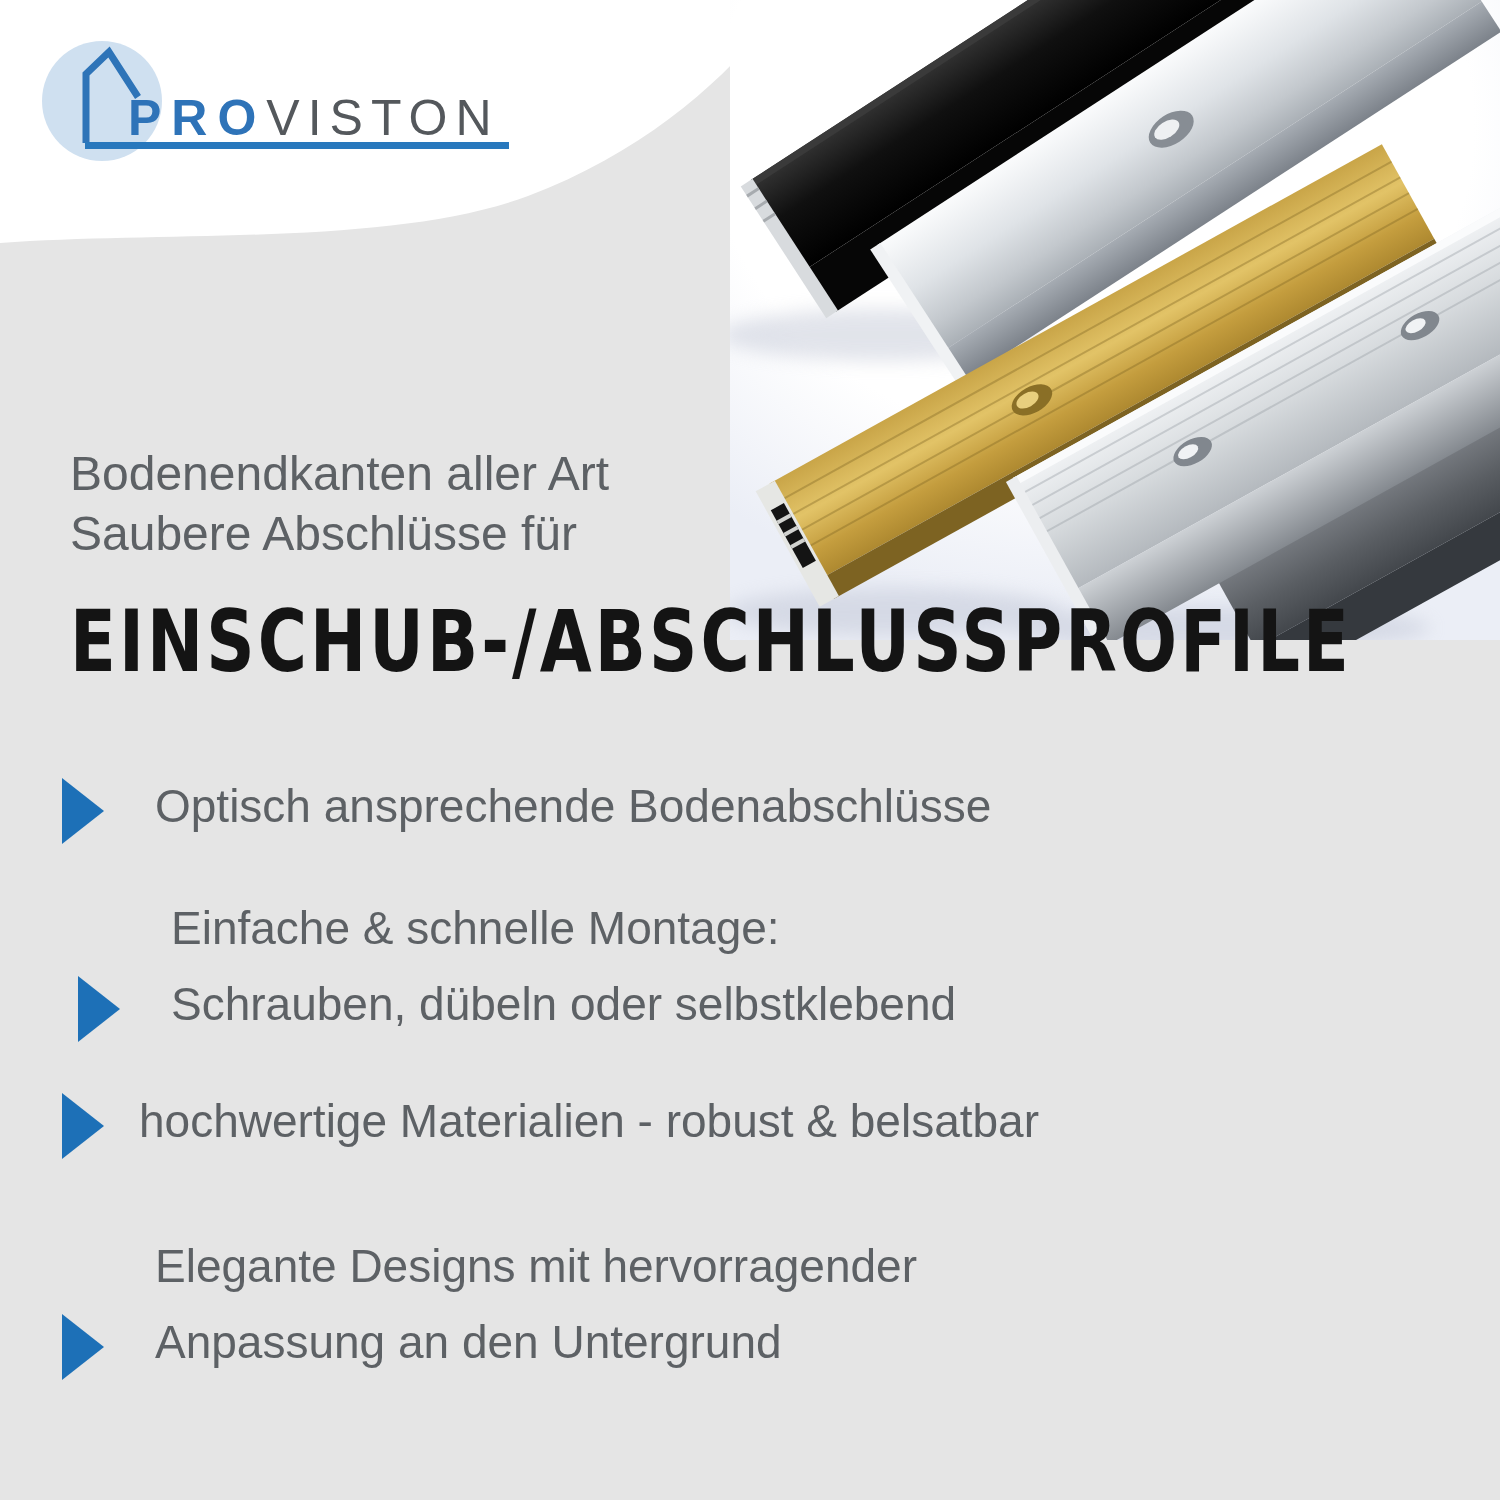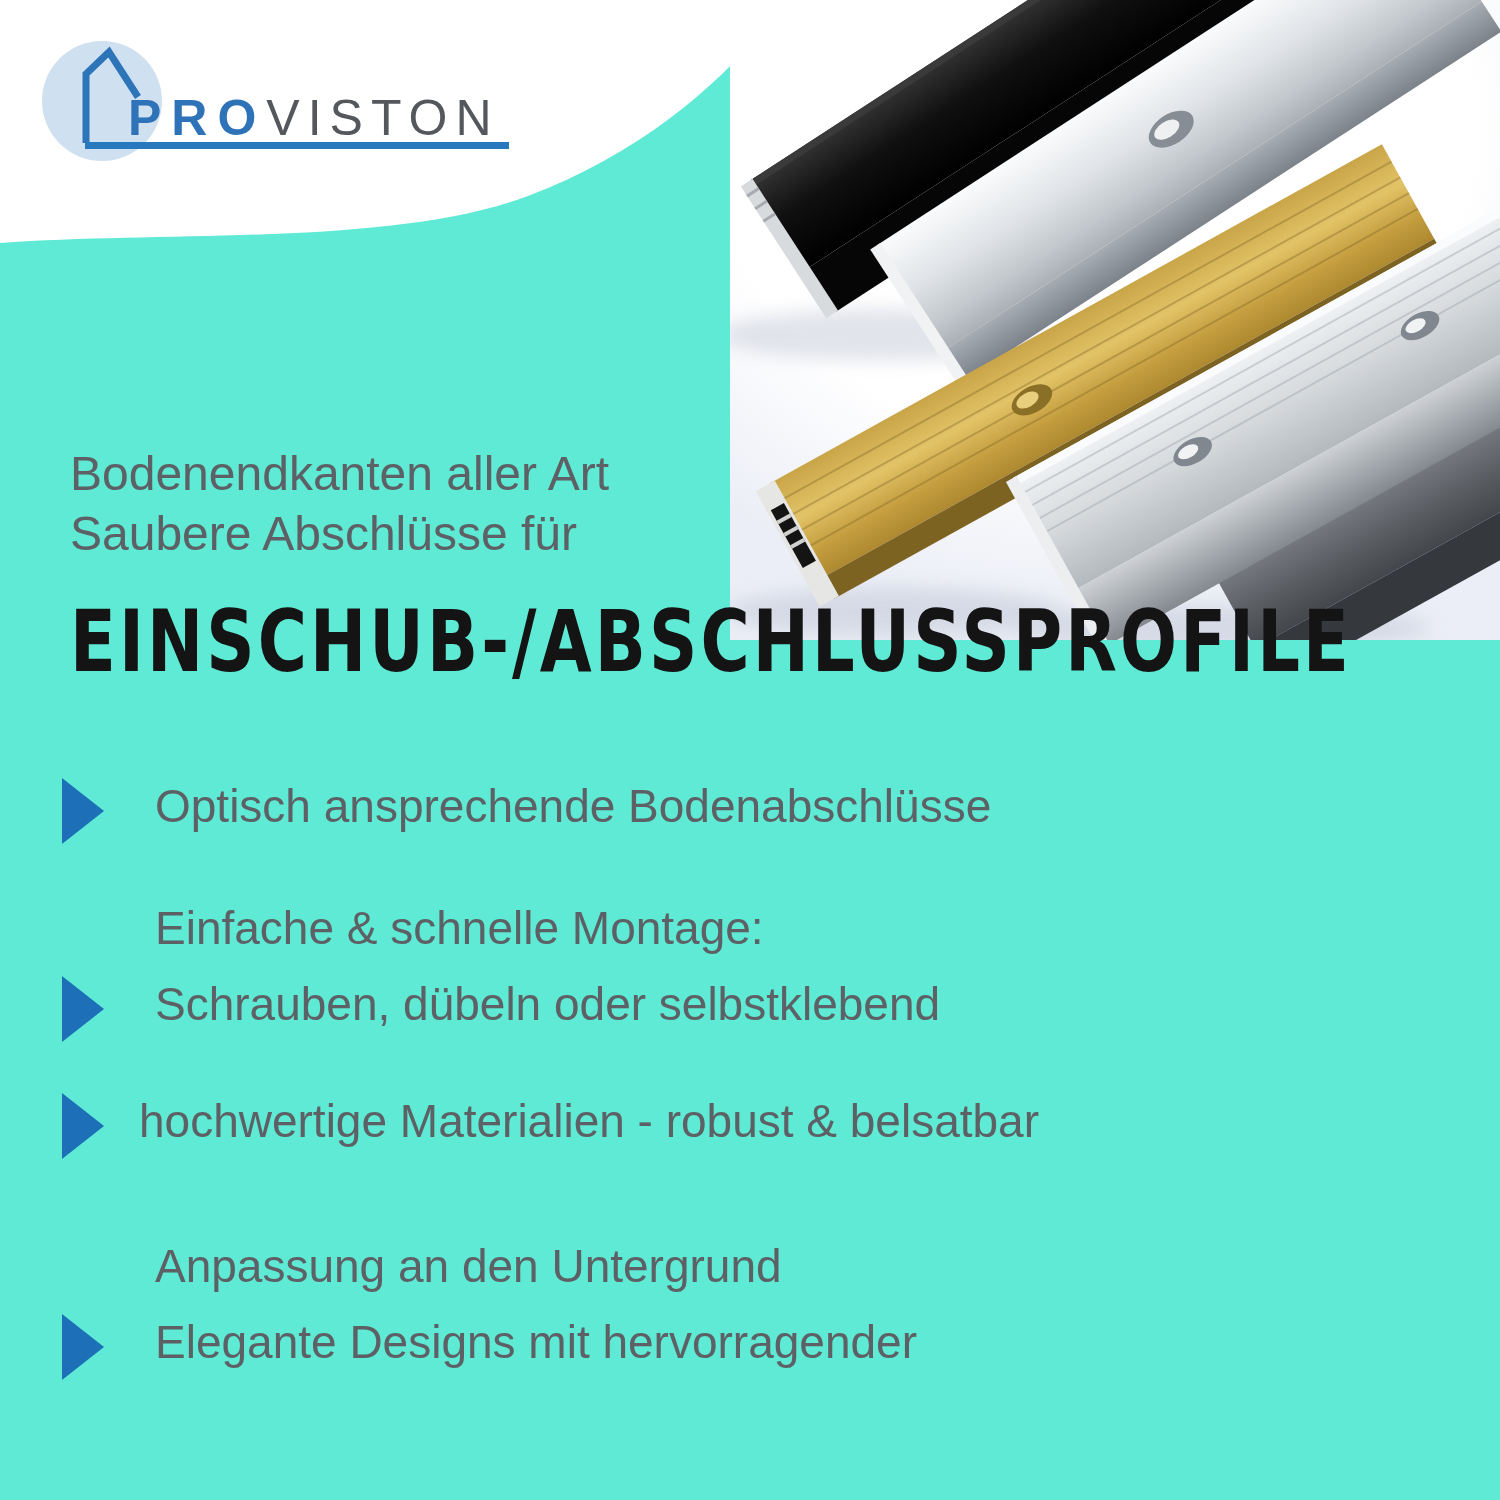--- a/index.html
+++ b/index.html
@@ -1,19 +1,19 @@
 <!DOCTYPE html>
 <html><head>
 <meta charset="utf-8">
 <style>
   html,body{margin:0;padding:0;}
   .page{
     position:relative;
     width:1500px;height:1500px;
-    background:#5eead4;
+    background:#e5e5e5;
     overflow:hidden;
     font-family:"Liberation Sans", sans-serif;
   }
   
   .top-band{position:absolute;left:0;top:0;width:1500px;height:640px;}
   
   .photo{position:absolute;left:730px;top:0;width:770px;height:640px;}
   
   .logo{position:absolute;left:0;top:0;width:560px;height:200px;}
   .logo-circle{
@@ -44,21 +44,21 @@
     letter-spacing:4px;color:#141414;white-space:nowrap;
     transform:scaleX(0.78);transform-origin:0 0;
   }
   
   .bullets{
     position:absolute;left:62px;top:768px;width:1400px;
     list-style:none;margin:0;padding:0;
   }
   .bullet-row{display:flex;align-items:flex-end;column-gap:51px;}
   .bullet-row.gap-a{margin-bottom:46px;}
-  .bullet-row.gap-b{margin-bottom:41px;}
+  .bullet-row.gap-b{margin-bottom:41px;margin-left:16px;}
   .bullet-row.gap-c{margin-bottom:69px;gap:35px;}
   .bullet-arrow{
     flex:0 0 auto;width:42px;height:66px;
     background:#1d70b7;
     clip-path:polygon(0 0,100% 50%,0 100%);
   }
   .bullet-text{
     font-size:46px;line-height:76px;color:#5d6165;white-space:nowrap;
   }
   .bullet-line:empty{display:none;}
@@ -227,19 +227,19 @@
     <li class="bullet-row gap-c">
       <span class="bullet-arrow"></span>
       <div class="bullet-text">
         <div class="bullet-line">hochwertige Materialien - robust &amp; belsatbar</div>
 
       </div>
     </li>
     <li class="bullet-row">
       <span class="bullet-arrow"></span>
       <div class="bullet-text">
+        <div class="bullet-line">Elegante Designs mit hervorragender</div>
         <div class="bullet-line">Anpassung an den Untergrund</div>
-        <div class="bullet-line">Elegante Designs mit hervorragender</div>
       </div>
     </li>
   </ul>
 
 </div>
 
 </body></html>

